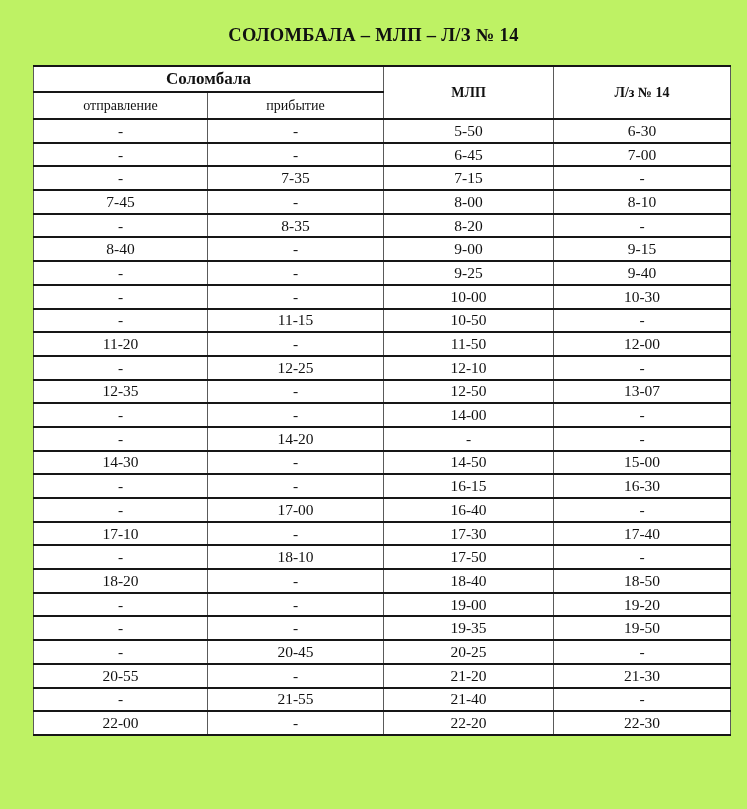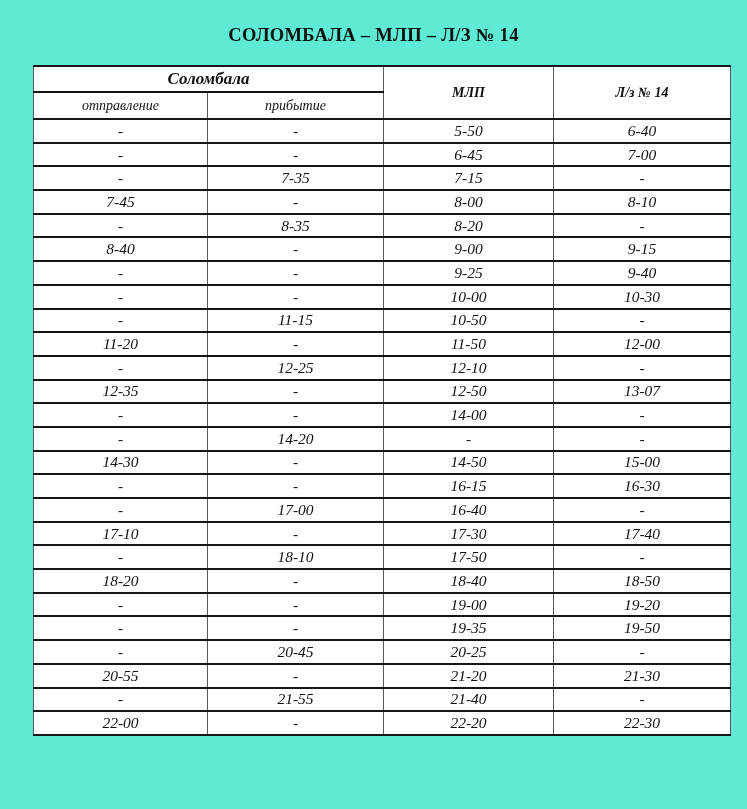--- a/index.html
+++ b/index.html
@@ -4,21 +4,21 @@
 <style>
   html, body {
     margin: 0;
     padding: 0;
     background: #ffffff;
   }
   .page {
     position: relative;
     width: 747px;
     height: 809px;
-    background: #5eead4;
+    background: #bef264;
     font-family: "Liberation Serif", "DejaVu Serif", serif;
     color: #111111;
     overflow: hidden;
   }
   .doc-title {
     margin: 0;
     padding-top: 25px;
     text-align: center;
     font-size: 18.5px;
     font-weight: bold;
@@ -31,21 +31,20 @@
     text-align: center;
     font-size: 17.5px;
     font-weight: normal;
     color: #111111;
   }
   table.timetable {
     border-collapse: collapse;
     table-layout: fixed;
     width: 697px;
     margin: 19px 0 16px 33px;
-    font-style: italic;
   }
   .timetable th, .timetable td {
     border-top: 2px solid #161616;
     border-bottom: 2px solid #161616;
     border-left: 1px solid #5a5a5a;
     border-right: 1px solid #5a5a5a;
     text-align: center;
     vertical-align: middle;
     padding: 0 2px;
     background: #ffffff;
@@ -96,21 +95,21 @@
       <tr class="sub-row">
         <th>отправление</th>
         <th>прибытие</th>
       </tr>
     </thead>
     <tbody>
         <tr>
           <td>-</td>
           <td>-</td>
           <td>5-50</td>
-          <td>6-40</td>
+          <td>6-30</td>
         </tr>
         <tr>
           <td>-</td>
           <td>-</td>
           <td>6-45</td>
           <td>7-00</td>
         </tr>
         <tr>
           <td>-</td>
           <td>7-35</td>

